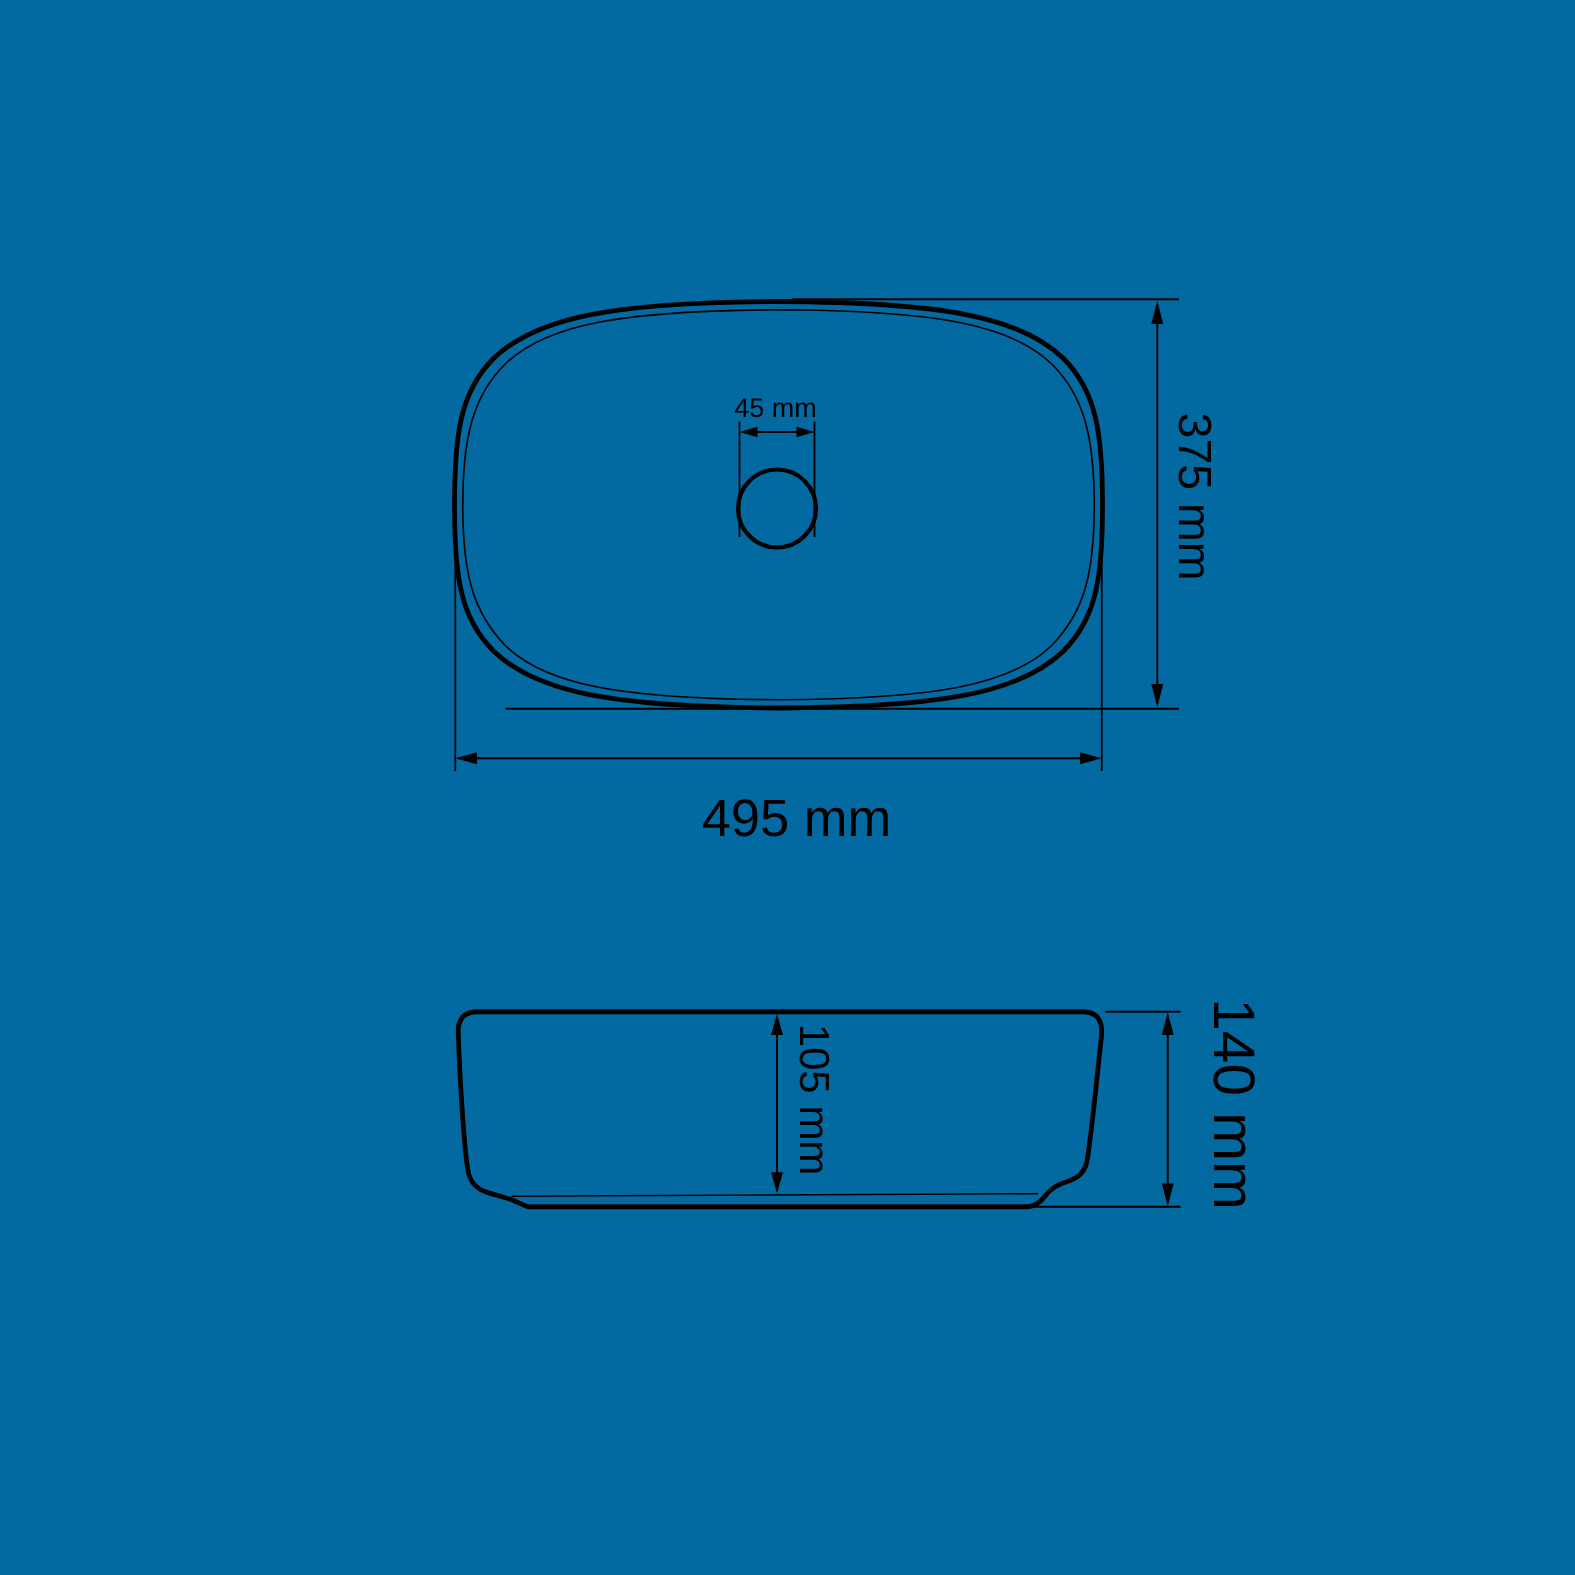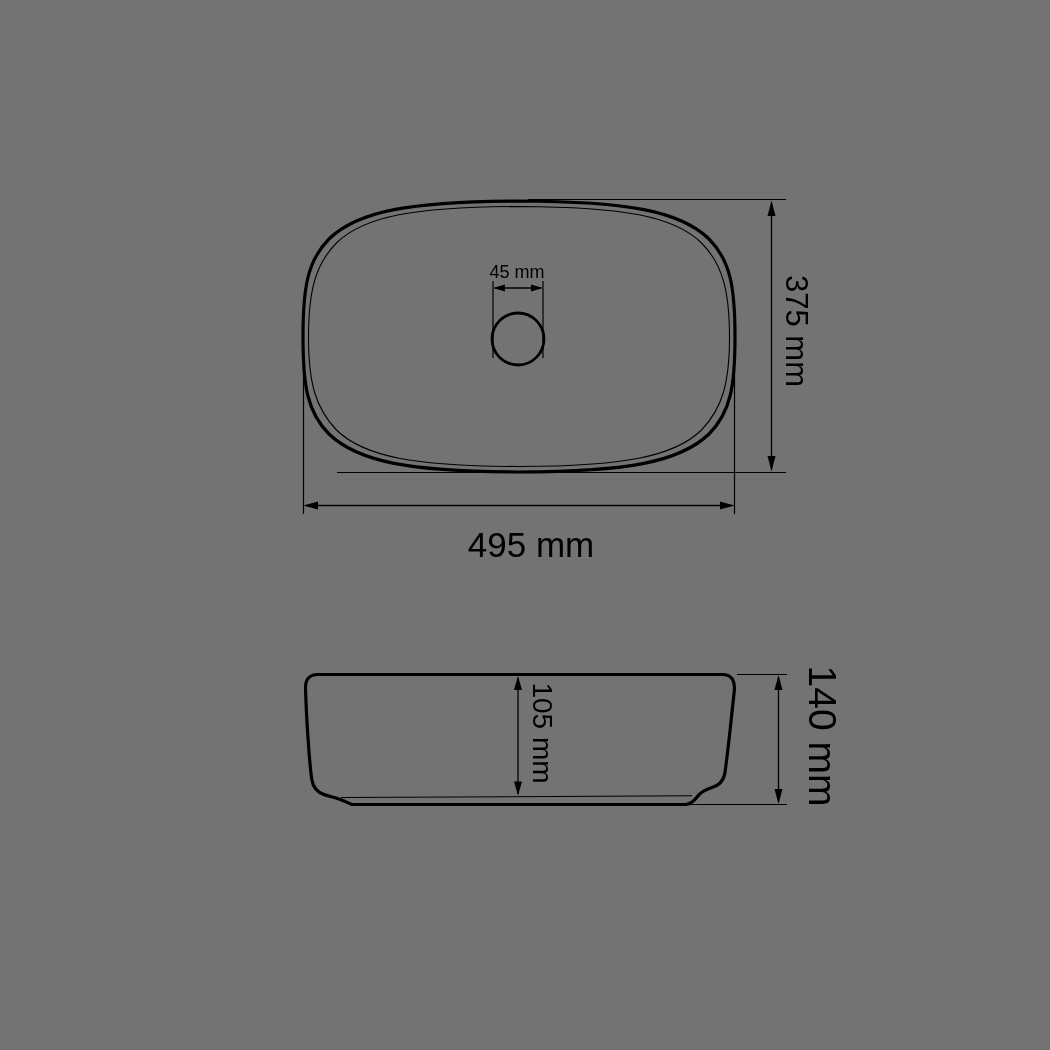--- a/index.html
+++ b/index.html
@@ -4,21 +4,21 @@
 <style>
   html, body {
     margin: 0;
     padding: 0;
     background: #ffffff;
   }
   .canvas {
     position: relative;
     width: 1050px;
     height: 1050px;
-    background: #737373;
+    background: #0369a1;
     overflow: hidden;
     font-family: "Liberation Sans", sans-serif;
   }
   svg { display: block; }
   .outline-thick { fill: none; stroke: #000000; stroke-width: 3.2px; }
   .outline-thin  { fill: none; stroke: #000000; stroke-width: 1.1px; }
   .drain         { fill: none; stroke: #000000; stroke-width: 2.8px; }
   .dim-line      { fill: none; stroke: #000000; stroke-width: 1.3px; }
   .ext-line      { fill: none; stroke: #000000; stroke-width: 1.2px; }
   .dim-arrow     { fill: #000000; stroke: none; }

